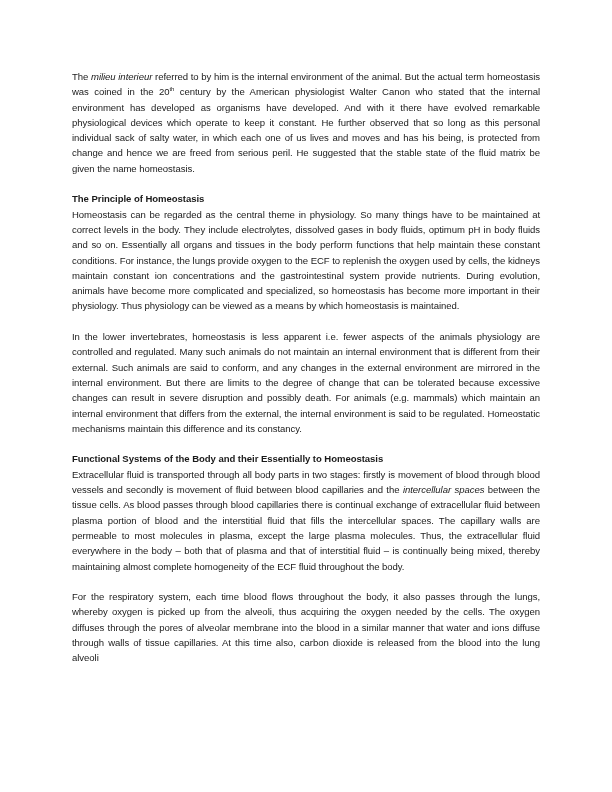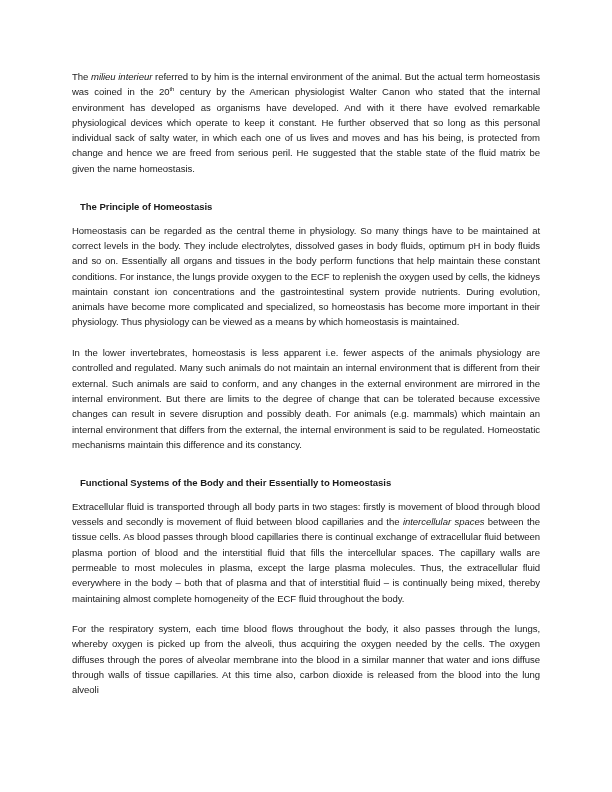--- a/index.html
+++ b/index.html
@@ -25,21 +25,21 @@
       letter-spacing: -0.05px;
     }
     .para {
       margin: 0;
       text-align: justify;
     }
     .gap {
       height: 15.3px;
     }
     .heading {
-      margin: 8px;
+      margin: 0;
       font-weight: bold;
     }
     em { font-style: italic; }
     sup { font-size: 6px; line-height: 0; vertical-align: 4px; }
   </style>
 </head>
 <body>
 
 <div class="page">
 

